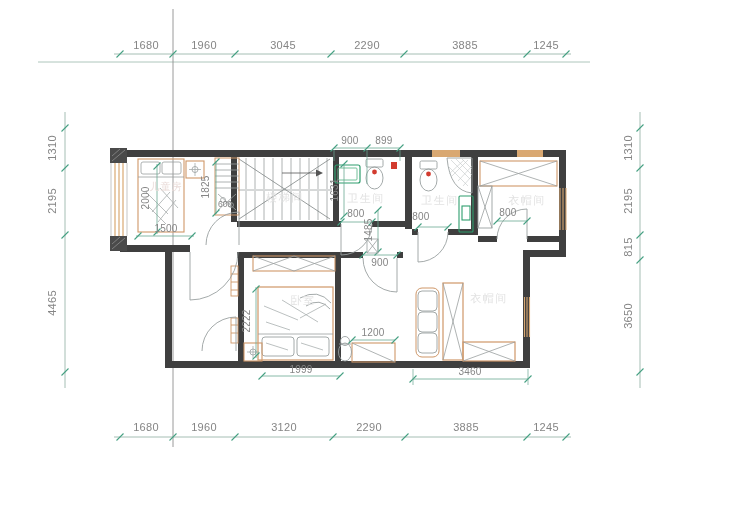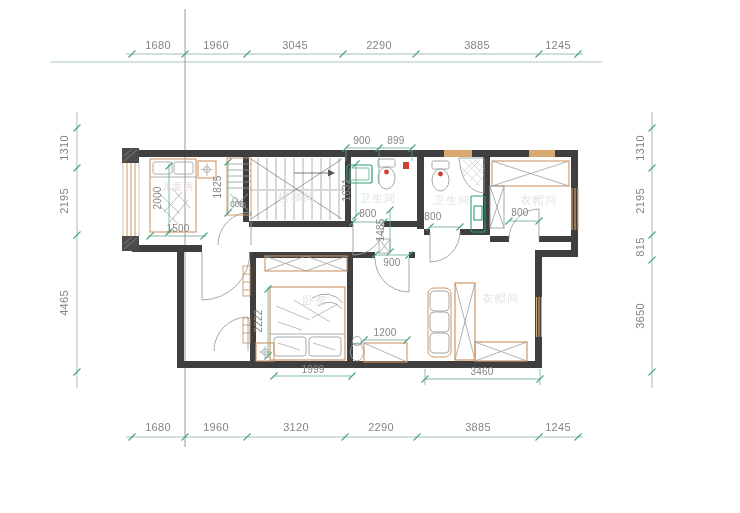--- a/index.html
+++ b/index.html
@@ -1,17 +1,17 @@
 <!DOCTYPE html>
 <html><head>
 <meta charset="utf-8">
 <style>
   html,body{margin:0;padding:0;background:#ffffff;}
   .canvas{position:relative;width:660px;height:513px;background:#fff;overflow:hidden;
-          font-family:"Liberation Sans",sans-serif;margin-left:12px;}
+          font-family:"Liberation Sans",sans-serif;}
   svg{position:absolute;left:0;top:0;}
   text{font-family:"Liberation Sans",sans-serif;fill:#858585;}
   .dim{font-size:11px;letter-spacing:0.3px;}
   .dimS{font-size:10px;letter-spacing:0.2px;}
   .dimT{font-size:8.5px;}
   .wm{font-size:11px;fill:#e2e2e2;letter-spacing:1.5px;}
   .wmChild{font-size:10px;fill:#e9dbd8;letter-spacing:1px;}
 </style>
 </head>
 <body>

